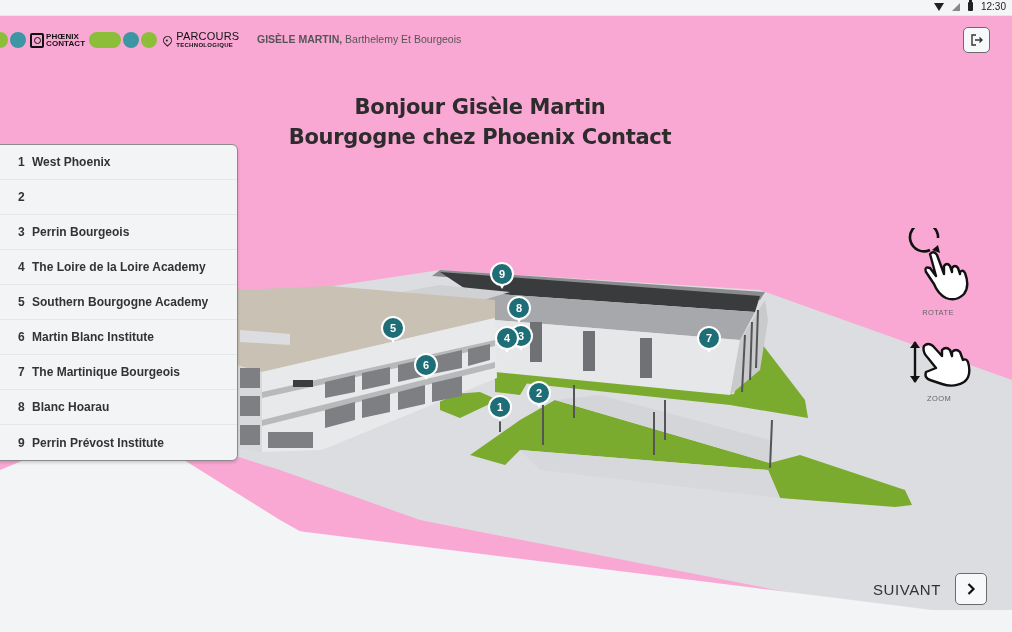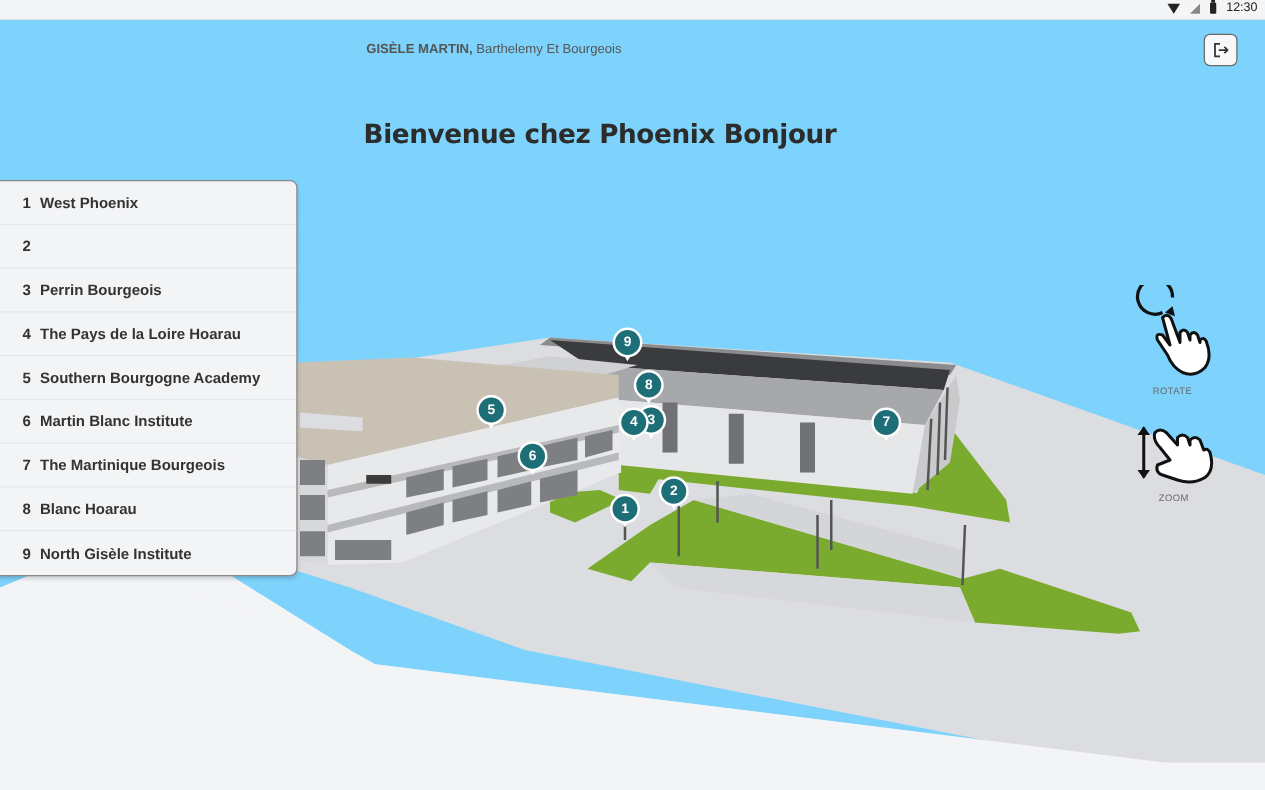--- a/index.html
+++ b/index.html
@@ -1,17 +1,17 @@
 <!DOCTYPE html>
 <html><head>
 <meta charset="utf-8">
 <style>
   * { box-sizing: border-box; margin: 0; padding: 0; }
   html, body { width: 1012px; height: 632px; overflow: hidden; background: #f3f4f6; font-family: "Liberation Sans", sans-serif; color: #2a2a2a; }
-  #app { position: relative; width: 1012px; height: 632px; background: #7dd3fc; overflow: hidden; }
+  #app { position: relative; width: 1012px; height: 632px; background: #f9a8d4; overflow: hidden; }
 
   
   .statusbar { position: absolute; top: 0; left: 0; width: 1012px; height: 16px; background: #f4f5f7; border-bottom: 1px solid #e4e6e9; }
   .status-right { position: absolute; right: 6px; top: 1px; display: flex; align-items: center; gap: 8px; font-size: 10px; color: #222; }
   .sb-wifi { width: 0; height: 0; border-left: 5px solid transparent; border-right: 5px solid transparent; border-top: 8px solid #222; }
   .sb-signal { width: 0; height: 0; border-left: 8px solid transparent; border-bottom: 8px solid #888; position: relative; }
   .sb-battery { width: 5px; height: 9px; background: #222; border-radius: 1px; position: relative; }
   .sb-battery::before { content: ""; position: absolute; top: -2px; left: 1px; width: 3px; height: 2px; background: #222; }
 
   
@@ -24,21 +24,21 @@
   .pc-logo { display: flex; align-items: center; margin: 0 2px 0 2px; }
   .pc-box { width: 14px; height: 15px; border: 2px solid #111; border-radius: 2px; position: relative; margin-right: 2px; }
   .pc-box::after { content: ""; position: absolute; left: 2px; top: 2px; width: 5px; height: 5px; border: 1.5px solid #111; border-radius: 50%; }
   .pc-text { font-family: "Liberation Sans", sans-serif; font-weight: 900; font-size: 8px; line-height: 7px; letter-spacing: 0.1px; color: #111; }
   .parcours { display: flex; align-items: center; margin-left: 4px; }
   .pin-icon { width: 9px; height: 9px; border: 1.6px solid #222; border-radius: 50% 50% 50% 0; transform: rotate(-45deg); margin-right: 4px; position: relative; }
   .pin-icon::after { content: ""; position: absolute; left: 2px; top: 2px; width: 2px; height: 2px; background: #222; border-radius: 50%; }
   .parcours-text { display: flex; flex-direction: column; line-height: 8px; }
   .parcours-top { font-size: 11px; letter-spacing: 0.2px; color: #111; line-height: 10px; }
   .parcours-bot { font-size: 6px; font-weight: 900; color: #111; letter-spacing: 0.3px; }
-  .visitor { position: absolute; left: 257px; top: 17px; font-size: 10.5px; color: #555; margin-left: 36px; }
+  .visitor { position: absolute; left: 257px; top: 17px; font-size: 10.5px; color: #555; }
   .visitor b { font-weight: bold; }
   .logout-btn { position: absolute; right: 22px; top: 11px; width: 27px; height: 26px; border: 1.5px solid #6b6b6b; border-radius: 5px; background: #f7f8f9; display: flex; align-items: center; justify-content: center; cursor: pointer; }
 
   
   .title { position: absolute; top: 92px; left: 220px; width: 520px; text-align: center; font-family: "DejaVu Sans", sans-serif; font-weight: bold; color: #2c2c2c; }
   .title .l1 { font-size: 21px; line-height: 30px; letter-spacing: -0.3px; }
   .title .l2 { font-size: 21px; line-height: 30px; letter-spacing: -0.3px; }
 
   
   .scene { position: absolute; left: 0; top: 0; width: 1012px; height: 632px; }
@@ -141,72 +141,94 @@
   <div class="statusbar">
     <div class="status-right">
       <span class="sb-wifi"></span>
       <span class="sb-signal"></span>
       <span class="sb-battery"></span>
       <span>12:30</span>
     </div>
   </div>
 
   <div class="header">
+    <div class="logo-strip">
+      <span class="dot green" style="width:8px;border-radius:0 8px 8px 0;"></span>
+      <span class="dot teal"></span>
+      <span class="pc-logo">
+        <span class="pc-box"></span>
+        <span class="pc-text">
+          <span style="display:block">PHŒNIX</span>
+          <span style="display:block">CONTACT</span>
+        </span>
+      </span>
+      <span class="pill"></span>
+      <span class="dot teal"></span>
+      <span class="dot green"></span>
+      <span class="parcours">
+        <span class="pin-icon"></span>
+        <span class="parcours-text">
+          <span class="parcours-top">PARCOURS</span>
+          <span class="parcours-bot">TECHNOLOGIQUE</span>
+        </span>
+      </span>
+    </div>
     <div class="visitor">
       <b>GISÈLE MARTIN,</b>
       <span>Barthelemy Et Bourgeois</span>
     </div>
     <div class="logout-btn">
       <svg width="14" height="14" viewBox="0 0 14 14">
         <path d="M6 2 H2 V12 H6" fill="none" stroke="#333" stroke-width="1.4"></path>
         <path d="M5 7 H12 M9.5 4.5 L12 7 L9.5 9.5" fill="none" stroke="#333" stroke-width="1.4"></path>
       </svg>
     </div>
   </div>
 
   <div class="title">
-    <div class="l2">Bienvenue chez Phoenix Bonjour</div>
+    <div class="l1">Bonjour Gisèle Martin</div>
+    <div class="l2">Bourgogne chez Phoenix Contact</div>
   </div>
 
 
   <div class="visit-list">
     <div class="visit-item">
         <span class="visit-num">1</span>
         <span>West Phoenix</span>
       </div>
     <div class="visit-item">
         <span class="visit-num">2</span>
       </div>
     <div class="visit-item">
         <span class="visit-num">3</span>
         <span>Perrin Bourgeois</span>
       </div>
     <div class="visit-item">
         <span class="visit-num">4</span>
-        <span>The Pays de la Loire Hoarau</span>
+        <span>The Loire de la Loire Academy</span>
       </div>
     <div class="visit-item">
         <span class="visit-num">5</span>
         <span>Southern Bourgogne Academy</span>
       </div>
     <div class="visit-item">
         <span class="visit-num">6</span>
         <span>Martin Blanc Institute</span>
       </div>
     <div class="visit-item">
         <span class="visit-num">7</span>
         <span>The Martinique Bourgeois</span>
       </div>
     <div class="visit-item">
         <span class="visit-num">8</span>
         <span>Blanc Hoarau</span>
       </div>
     <div class="visit-item">
         <span class="visit-num">9</span>
-        <span>North Gisèle Institute</span>
+        <span>Perrin Prévost Institute</span>
       </div>
   </div>
 
   <div class="marker" style="left:488px;top:395px">
       <div class="bubble">1</div>
       <div class="tip"></div>
     </div>
   <div class="marker" style="left:527px;top:381px">
       <div class="bubble">2</div>
       <div class="tip"></div>
@@ -251,13 +273,21 @@
   <div class="gesture" style="left:906px;top:338px">
     <svg width="66" height="50" viewBox="0 0 66 50">
       <path d="M9 4 L9 44" stroke="#111" stroke-width="2.4"></path>
       <path d="M4 10 L9 3 L14 10 Z" fill="#111"></path>
       <path d="M4 38 L9 45 L14 38 Z" fill="#111"></path>
       <path d="M18 8 Q22 4 27 8 L36 18 L36 12 Q40 8 44 12 L46 18 L46 14 Q50 10 54 14 L57 22 Q60 20 62 24 Q66 38 58 44 Q48 50 36 46 L24 42 Q18 40 20 34 L30 30 L22 20 Q16 14 18 8 Z" fill="#fff" stroke="#111" stroke-width="2.4" stroke-linejoin="round"></path>
     </svg>
     <div class="gesture-label">ZOOM</div>
   </div>
 
+  <div class="next-wrap">
+    <div class="next-label">SUIVANT</div>
+    <div class="next-btn">
+      <svg width="10" height="14" viewBox="0 0 10 14">
+        <path d="M2.5 2 L7.5 7 L2.5 12" fill="none" stroke="#111" stroke-width="2.2"></path>
+      </svg>
+    </div>
+  </div>
 </div>
 
 </body></html>

